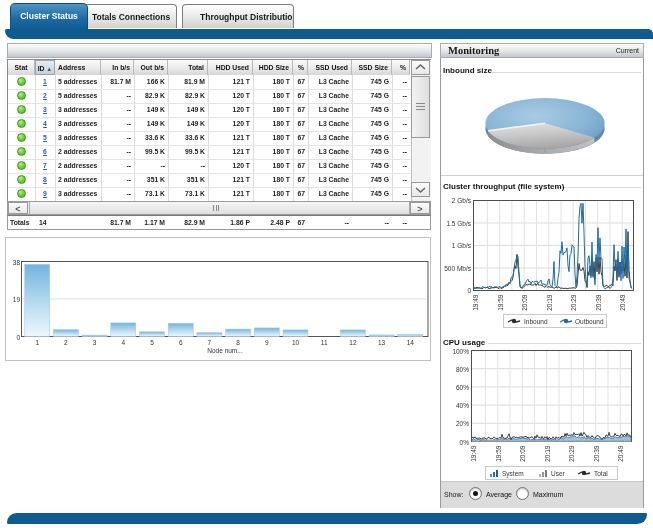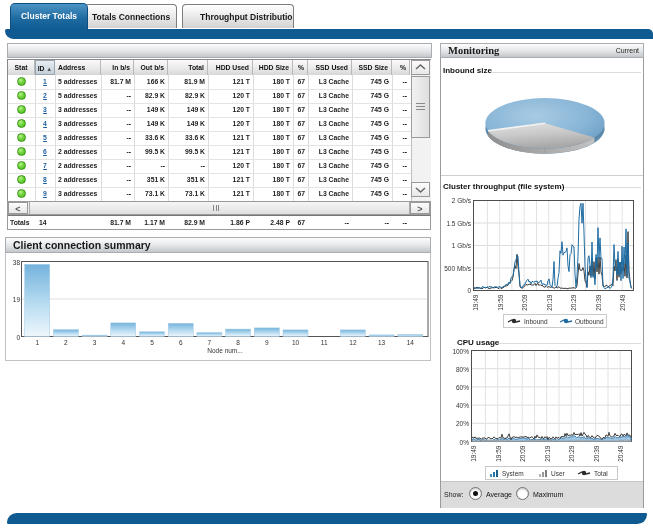--- a/index.html
+++ b/index.html
@@ -54,21 +54,21 @@
  border-radius:14px 2px 14px 2px;}
 #showbar{position:absolute;left:441px;top:481px;width:202px;height:26px;background:#dcdcdc;
  border-top:1px solid #c6c6c6;}
 .radio{position:absolute;width:13px;height:13px;border-radius:50%;background:#fff;
  border:1px solid #707070;box-sizing:border-box;box-shadow:inset 0 1px 2px rgba(0,0,0,.25);}
 .radio .d{position:absolute;left:3px;top:3px;width:5px;height:5px;border-radius:50%;background:#111;}
 </style>
 </head>
 <body>
 
-<div class="tabactive" style="left:10px;width:78px;">Cluster Totals</div>
+<div class="tabactive" style="left:10px;width:78px;">Cluster Status</div>
 <div class="tab" style="left:85px;width:92px;">Totals Connections</div>
 <div class="tab" style="left:182px;width:112px;text-align:left;padding-left:17px;">Throughput Distributio</div>
 <div class="bluebar"></div>
 
 <div class="phead" style="left:7px;top:43px;width:425px;"></div>
 
 <div id="tbl">
     <div class="hc " style="left:0px;width:27px;text-align:center;box-sizing:border-box;">Stat</div>
 <div class="hc hcs" style="left:27px;width:20px;text-align:center;box-sizing:border-box;">ID <span style="font-size:6px;color:#555;">▲</span></div>
 <div class="hc " style="left:47px;width:46px;padding-left:3px;text-align:left;box-sizing:border-box;">Address</div>
@@ -237,23 +237,20 @@
 
 <div class="abs" style="left:7px;top:201px;width:424px;height:14px;background:#ebebeb;border:1px solid #9a9a9a;box-sizing:border-box;">
  <div class="sbtn" style="left:0;top:0;width:20px;height:12px;font-size:9px;line-height:12px;">&lt;</div>
  <div class="sbtn" style="right:0;top:0;width:20px;height:12px;font-size:9px;line-height:12px;">&gt;</div>
  <div class="abs" style="left:21px;top:0px;width:381px;height:12px;background:linear-gradient(#f6f6f6,#dfdfdf);border-left:1px solid #aaa;border-right:1px solid #aaa;box-sizing:border-box;"></div>
  <div class="abs" style="left:205px;top:3px;width:2px;height:6px;border-left:1px solid #888;border-right:1px solid #888;"></div>
  <div class="abs" style="left:210px;top:3px;width:2px;height:6px;border-left:1px solid #888;"></div>
 </div>
 
 <div id="sumpanel">
- <div class="phead" style="left:-1px;top:-1px;width:426px;height:16px;">
-      <div class="t">Client connection summary</div>
-    </div>
  <svg class="abs" style="left:0;top:14px;" width="424" height="110" viewBox="0 0 424 110">
   <text x="14" y="13" text-anchor="end" class="axis">38</text>
   <text x="14" y="50" text-anchor="end" class="axis">19</text>
   <text x="14" y="87.5" text-anchor="end" class="axis">0</text>
   <rect x="15.5" y="9.5" width="406.5" height="75" fill="#fff" stroke="#555" stroke-width="1"></rect>
   <line x1="16" y1="47" x2="421" y2="47" stroke="#e0e0e0"></line>
   <defs>
         <linearGradient id="bg1" x1="0" y1="0" x2="0" y2="1">
           <stop offset="0" stop-color="#74b3dd"></stop>
           <stop offset="0.55" stop-color="#b8dcf0"></stop>
@@ -361,21 +358,21 @@
 <div class="leg" style="left:503px;top:314px;width:102px;height:12px;">
  <svg width="102" height="12" viewBox="0 0 102 12">
   <polyline points="4,7 8,5 12,7 16,6" fill="none" stroke="#2b2b2b" stroke-width="1.3"></polyline>
   <circle cx="10" cy="6" r="2.2" fill="#2b2b2b"></circle>
   <polyline points="56,7 60,5 64,7 68,6" fill="none" stroke="#1e6ca3" stroke-width="1.3"></polyline>
   <circle cx="62" cy="6" r="2.2" fill="#1e6ca3"></circle>
   <text x="20" y="8.5" class="axis" font-size="7">Inbound</text>
   <text x="71" y="8.5" class="axis" font-size="7">Outbound</text>
  </svg>
 </div>
-<div class="lbl" style="left:457px;top:338px;">CPU usage</div>
+<div class="lbl" style="left:443px;top:338px;">CPU usage</div>
 <svg class="abs" style="left:440px;top:345px;" width="213" height="120" viewBox="440 345 213 120">
 <rect x="471.5" y="350.5" width="160" height="91" fill="#fff" stroke="#4d4d4d" stroke-width="1"></rect>
 <line x1="472" y1="368.7" x2="631" y2="368.7" stroke="#dcdcdc" stroke-width="1"></line>
 <line x1="472" y1="386.9" x2="631" y2="386.9" stroke="#dcdcdc" stroke-width="1"></line>
 <line x1="472" y1="405.1" x2="631" y2="405.1" stroke="#dcdcdc" stroke-width="1"></line>
 <line x1="472" y1="423.3" x2="631" y2="423.3" stroke="#dcdcdc" stroke-width="1"></line>
 <line x1="472" y1="441.5" x2="631" y2="441.5" stroke="#dcdcdc" stroke-width="1"></line>
 <line x1="485.4" y1="351" x2="485.4" y2="441" stroke="#e2e2e2" stroke-width="1"></line>
 <line x1="497.7" y1="351" x2="497.7" y2="441" stroke="#e2e2e2" stroke-width="1"></line>
 <line x1="509.9" y1="351" x2="509.9" y2="441" stroke="#e2e2e2" stroke-width="1"></line>

